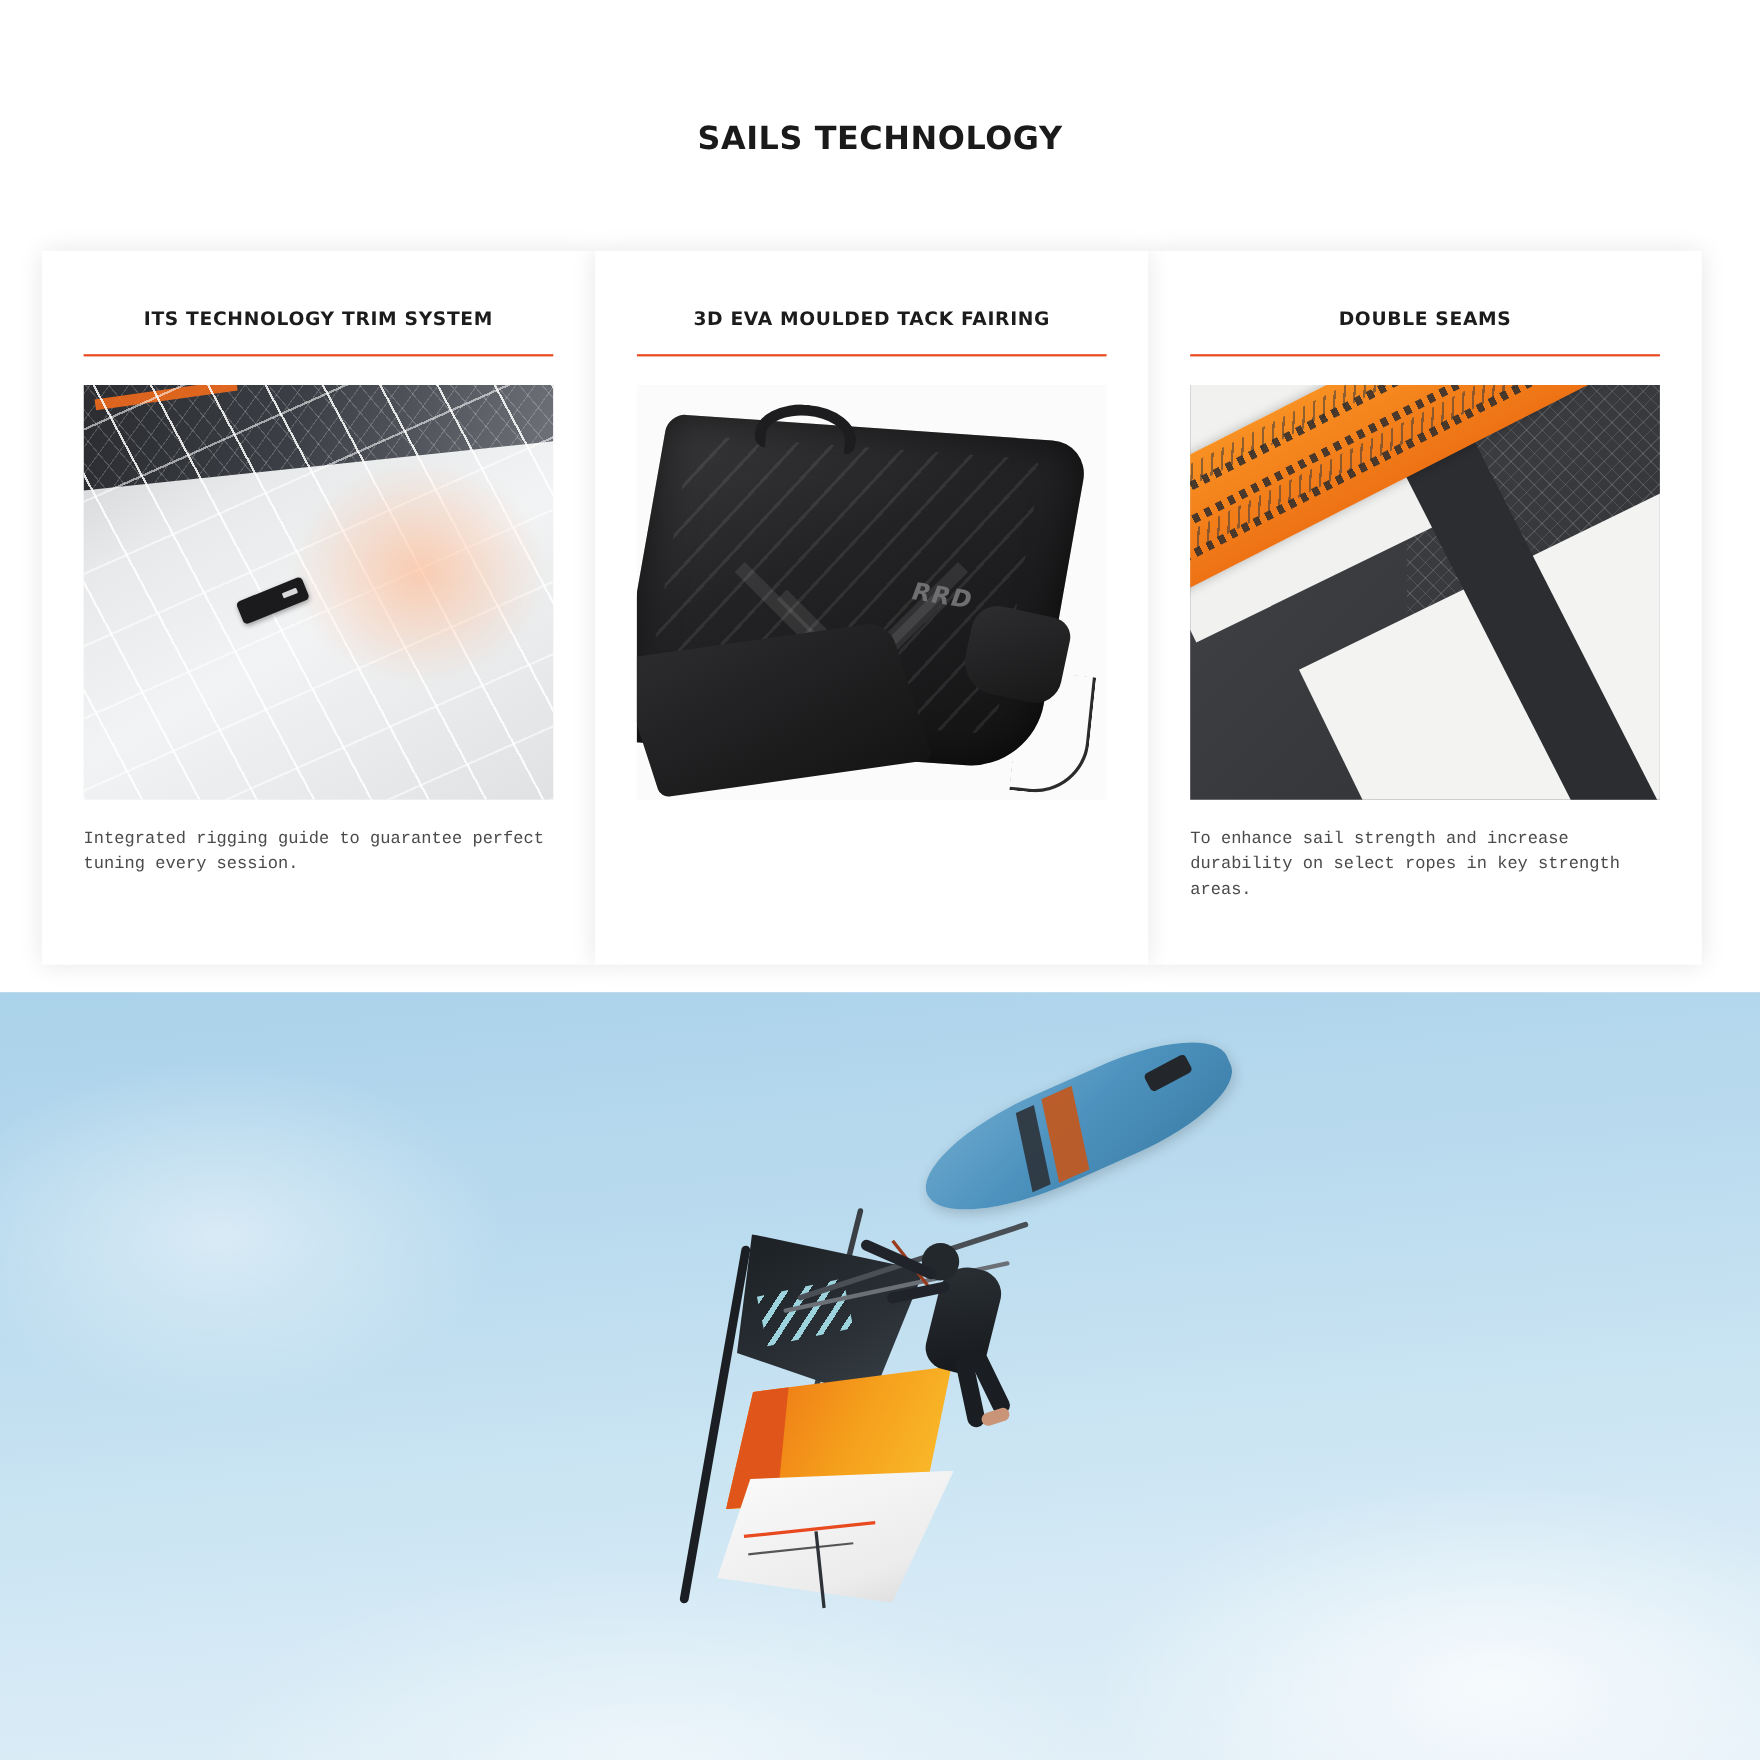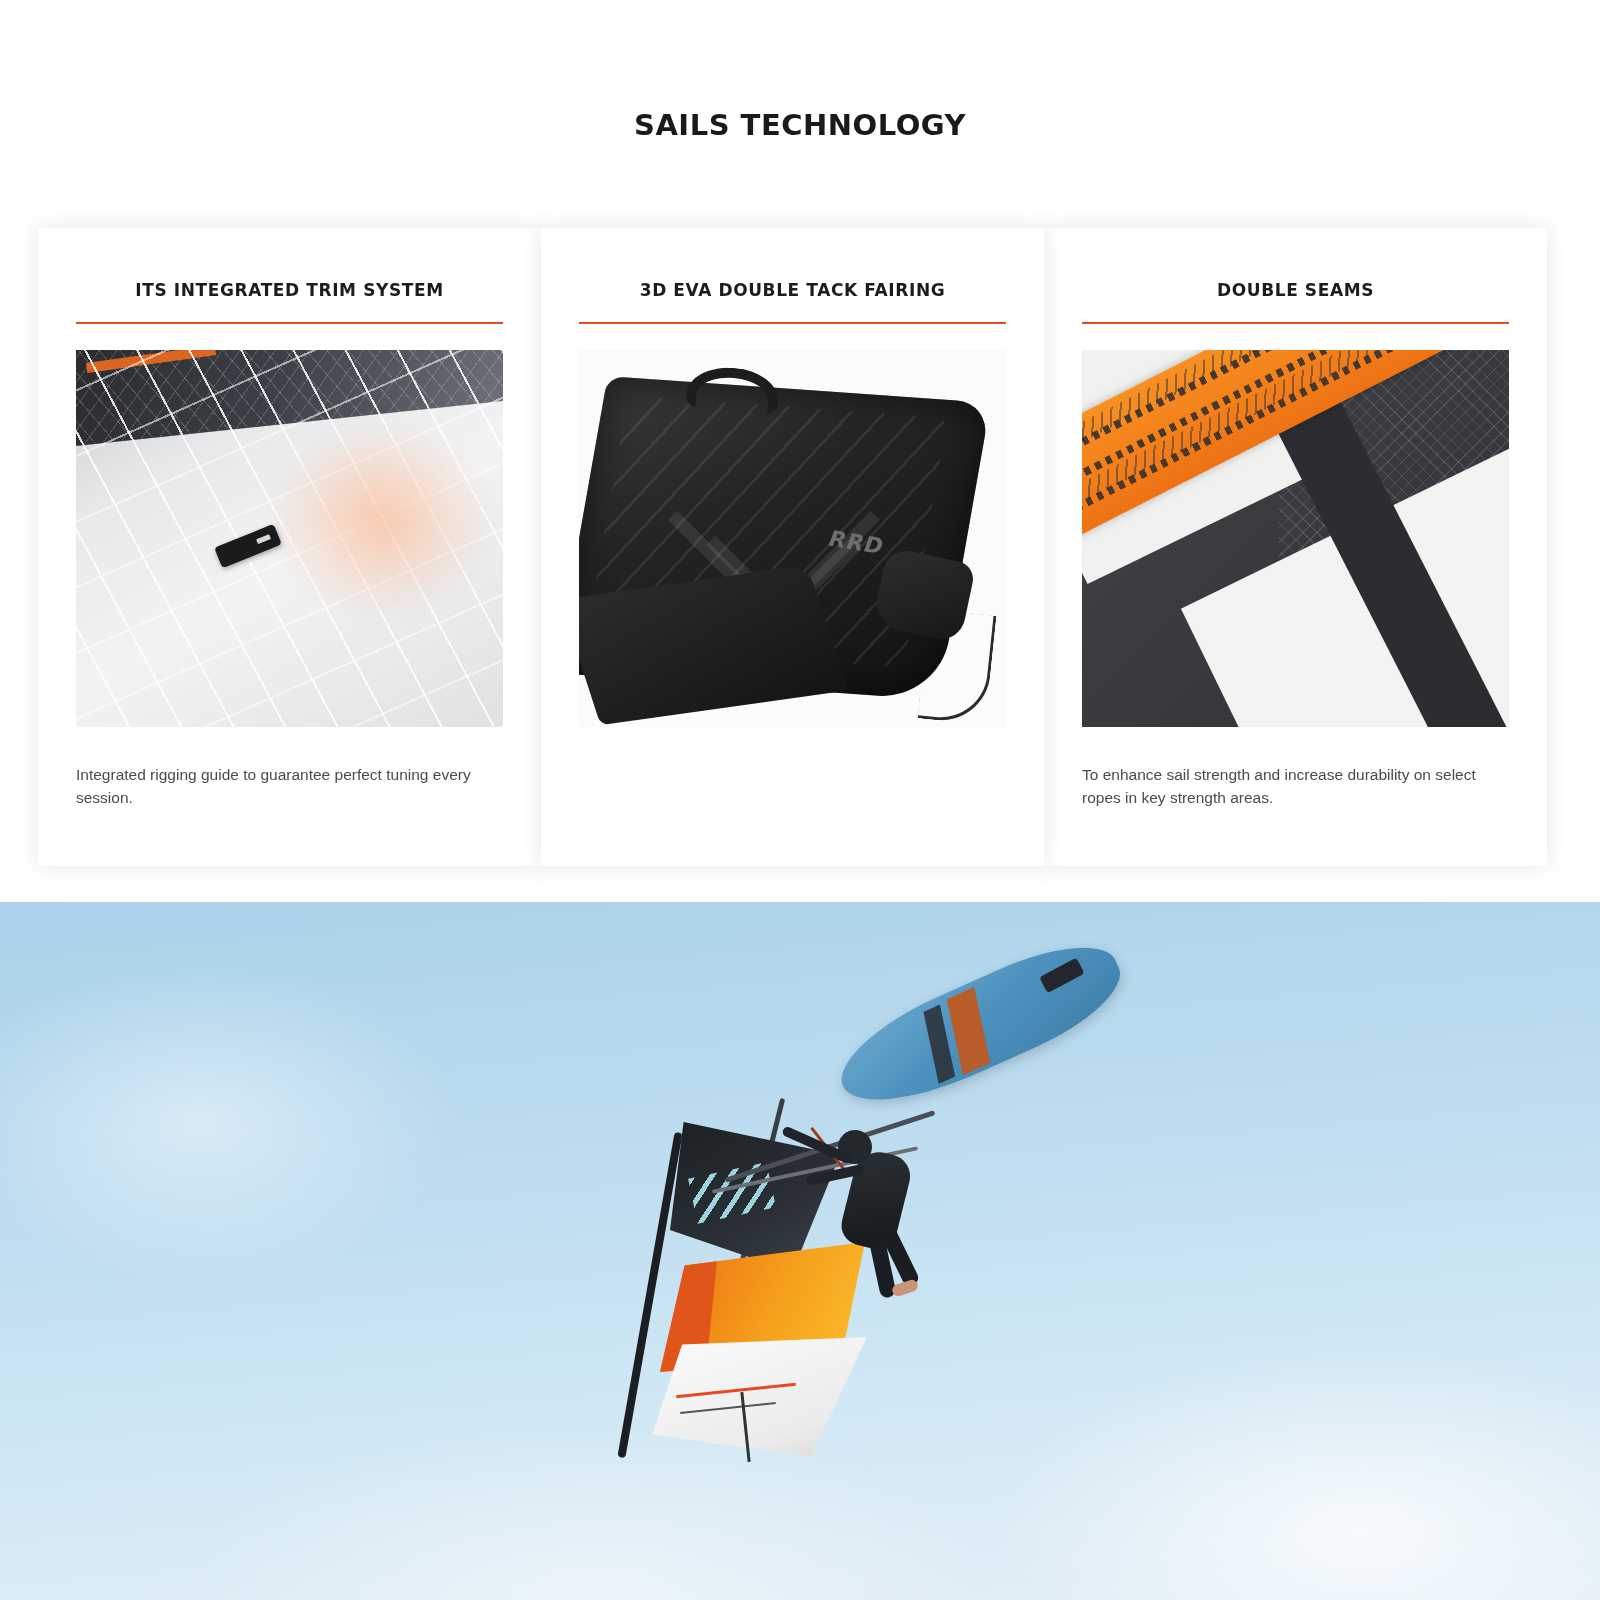--- a/index.html
+++ b/index.html
@@ -69,25 +69,25 @@
     margin-bottom: 26px;
   }
   .card-media {
     width: 100%;
     height: 377px;
     overflow: hidden;
     position: relative;
     background: #e9e9e9;
   }
   .card-caption {
-    margin-top: 36px;
+    margin-top: 24px;
     font-size: 15.5px;
     line-height: 1.5;
     color: #4b4b4b;
-    font-family: Liberation Sans, sans-serif;
+    font-family: Liberation Mono, monospace;
   }
 
   
   .img-trim {
     background: linear-gradient(150deg, #c9cbcd 0%, #e7e9ea 28%, #f2f3f4 55%, #dfe1e2 100%);
   }
   .img-trim .dark-top {
     position: absolute; top: 0; left: 0; right: 0; height: 96px;
     background: linear-gradient(105deg, #2a2c30 0%, #3b3e44 45%, #55585f 75%, #6d7076 100%);
     transform: skewY(-6deg);
@@ -362,34 +362,34 @@
 
 <div class="page">
 
   <section class="tech-section">
 
     <h2 class="section-title">SAILS TECHNOLOGY</h2>
 
     <div class="cards">
 
       <article class="card">
-        <h3 class="card-title">ITS INTEGRATED TRIM SYSTEM</h3>
+        <h3 class="card-title">ITS TECHNOLOGY TRIM SYSTEM</h3>
         <div class="card-rule"></div>
         <div class="card-media img-trim">
           <div class="dark-top"></div>
           <div class="orange-streak"></div>
           <div class="grid"></div>
           <div class="glow"></div>
           <div class="trim-tab"></div>
         </div>
         <p class="card-caption">Integrated rigging guide to guarantee perfect tuning every session.</p>
       </article>
 
       <article class="card">
-        <h3 class="card-title">3D EVA DOUBLE TACK FAIRING</h3>
+        <h3 class="card-title">3D EVA MOULDED TACK FAIRING</h3>
         <div class="card-rule"></div>
         <div class="card-media img-eva">
           <div class="pad"></div>
           <div class="chev c1"></div>
           <div class="chev c2"></div>
           <div class="handle"></div>
           <div class="flap"></div>
           <div class="nose"></div>
           <div class="rope"></div>
           <div class="logo">RRD</div>

